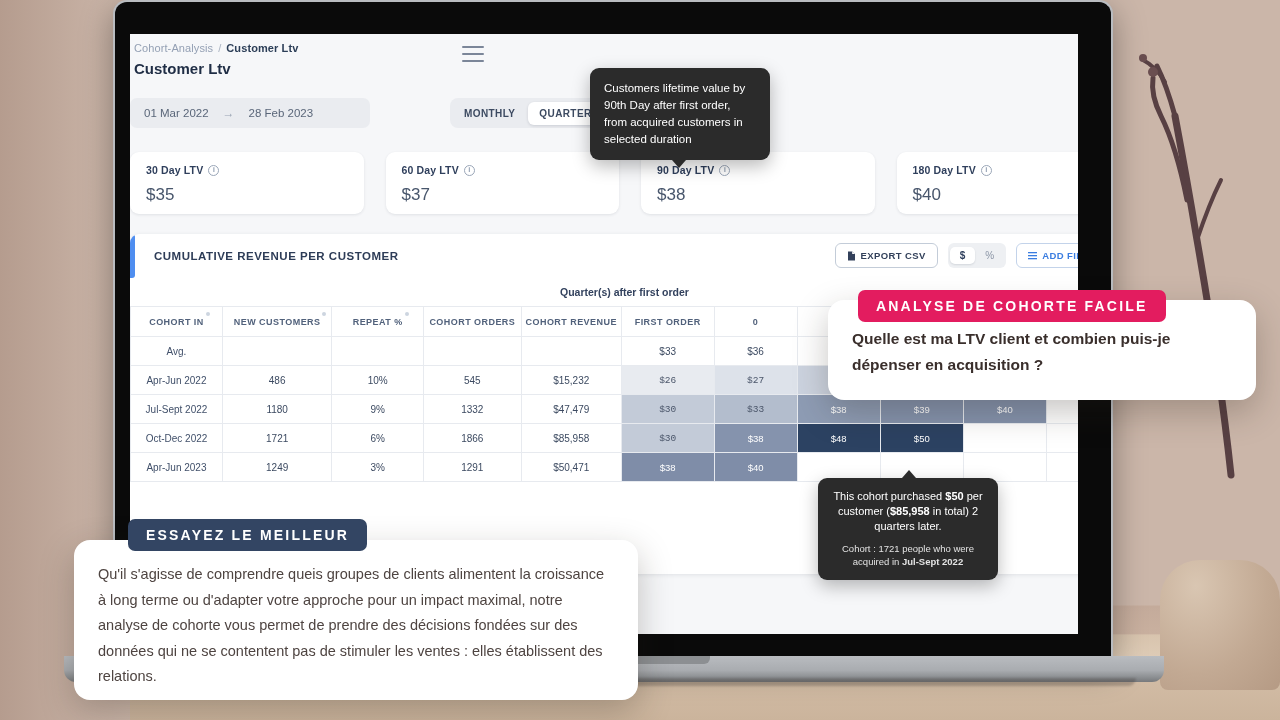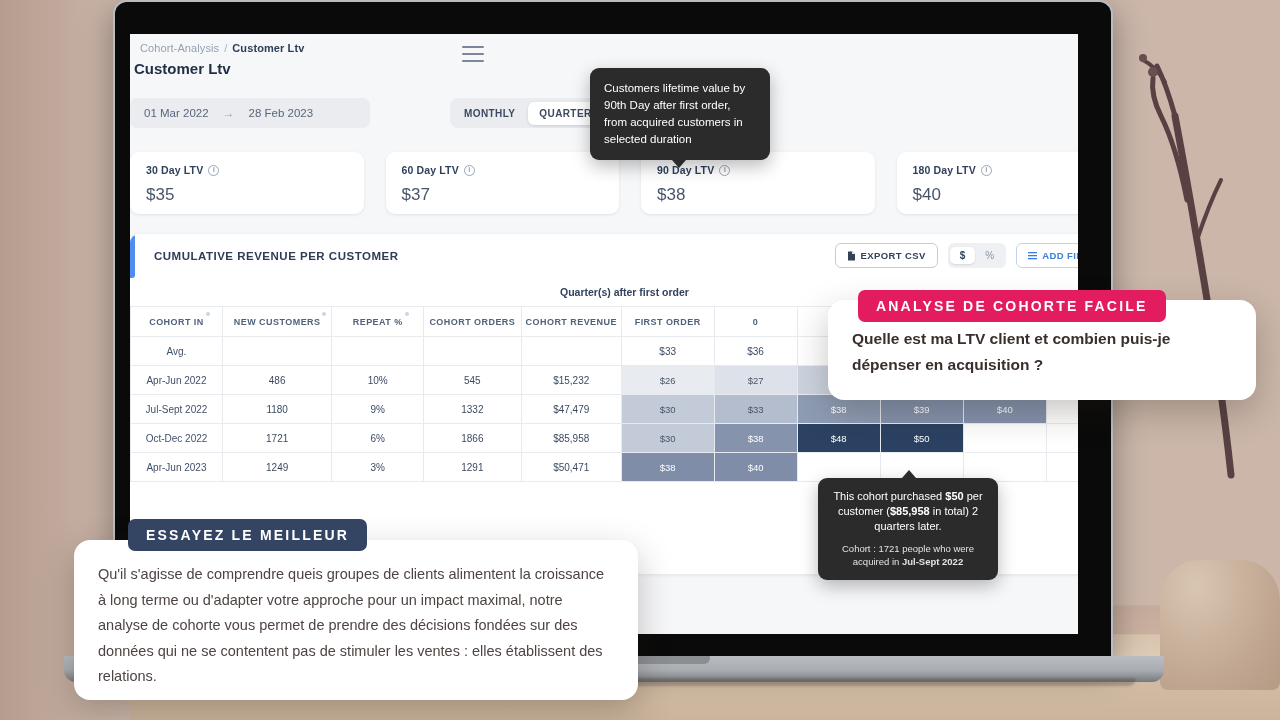--- a/index.html
+++ b/index.html
@@ -62,21 +62,21 @@
     overflow: hidden;
   }
   
   #app {
     position: absolute; left: -58px; top: 0; width: 1090px; height: 640px;
     background: #f6f7f9;
   }
 
   .app-header { position: relative; height: 74px; }
   .breadcrumb {
-    position: absolute; left: 68px; top: 8px;
+    position: absolute; left: 62px; top: 8px;
     font-size: 11px; color: #94a0b4; letter-spacing: .1px;
   }
   .breadcrumb .crumb-current { color: #2c3e57; font-weight: 700; }
   .breadcrumb .crumb-sep { margin: 0 5px; color: #aab3c2; }
   .page-title {
     position: absolute; left: 62px; top: 26px;
     font-size: 15px; font-weight: 700; color: #1f2d45;
   }
   .hamburger {
     position: absolute; left: 390px; top: 12px; width: 22px; height: 16px;
@@ -187,21 +187,21 @@
   .col-cohort { width: 96px; }
   .col-new { width: 112px; }
   .col-rep { width: 98px; }
   .col-ord { width: 98px; }
   .col-rev { width: 98px; }
   .col-first { width: 96px; }
   .col-q { width: 94px; }
   td.label-cell { font-size: 10px; color: #41506a; }
   tr.avg-row td { background: #fff; }
   td.heat { color: #fff; font-size: 9.5px; border-color: rgba(255,255,255,.75); }
-  td.heat.light { color: #4a5569; }
+  td.heat.light { color: #4a5569; font-family: Liberation Mono, monospace; }
   td.empty { border: none; background: transparent; }
 
   
   .tooltip-dark {
     position: absolute; background: #2b2b2b; color: #fff;
     border-radius: 9px; padding: 12px 14px; font-size: 11.5px; line-height: 17px;
     box-shadow: 0 6px 18px rgba(0,0,0,.28);
   }
   .tooltip-dark .tip-arrow {
     position: absolute; width: 0; height: 0;

